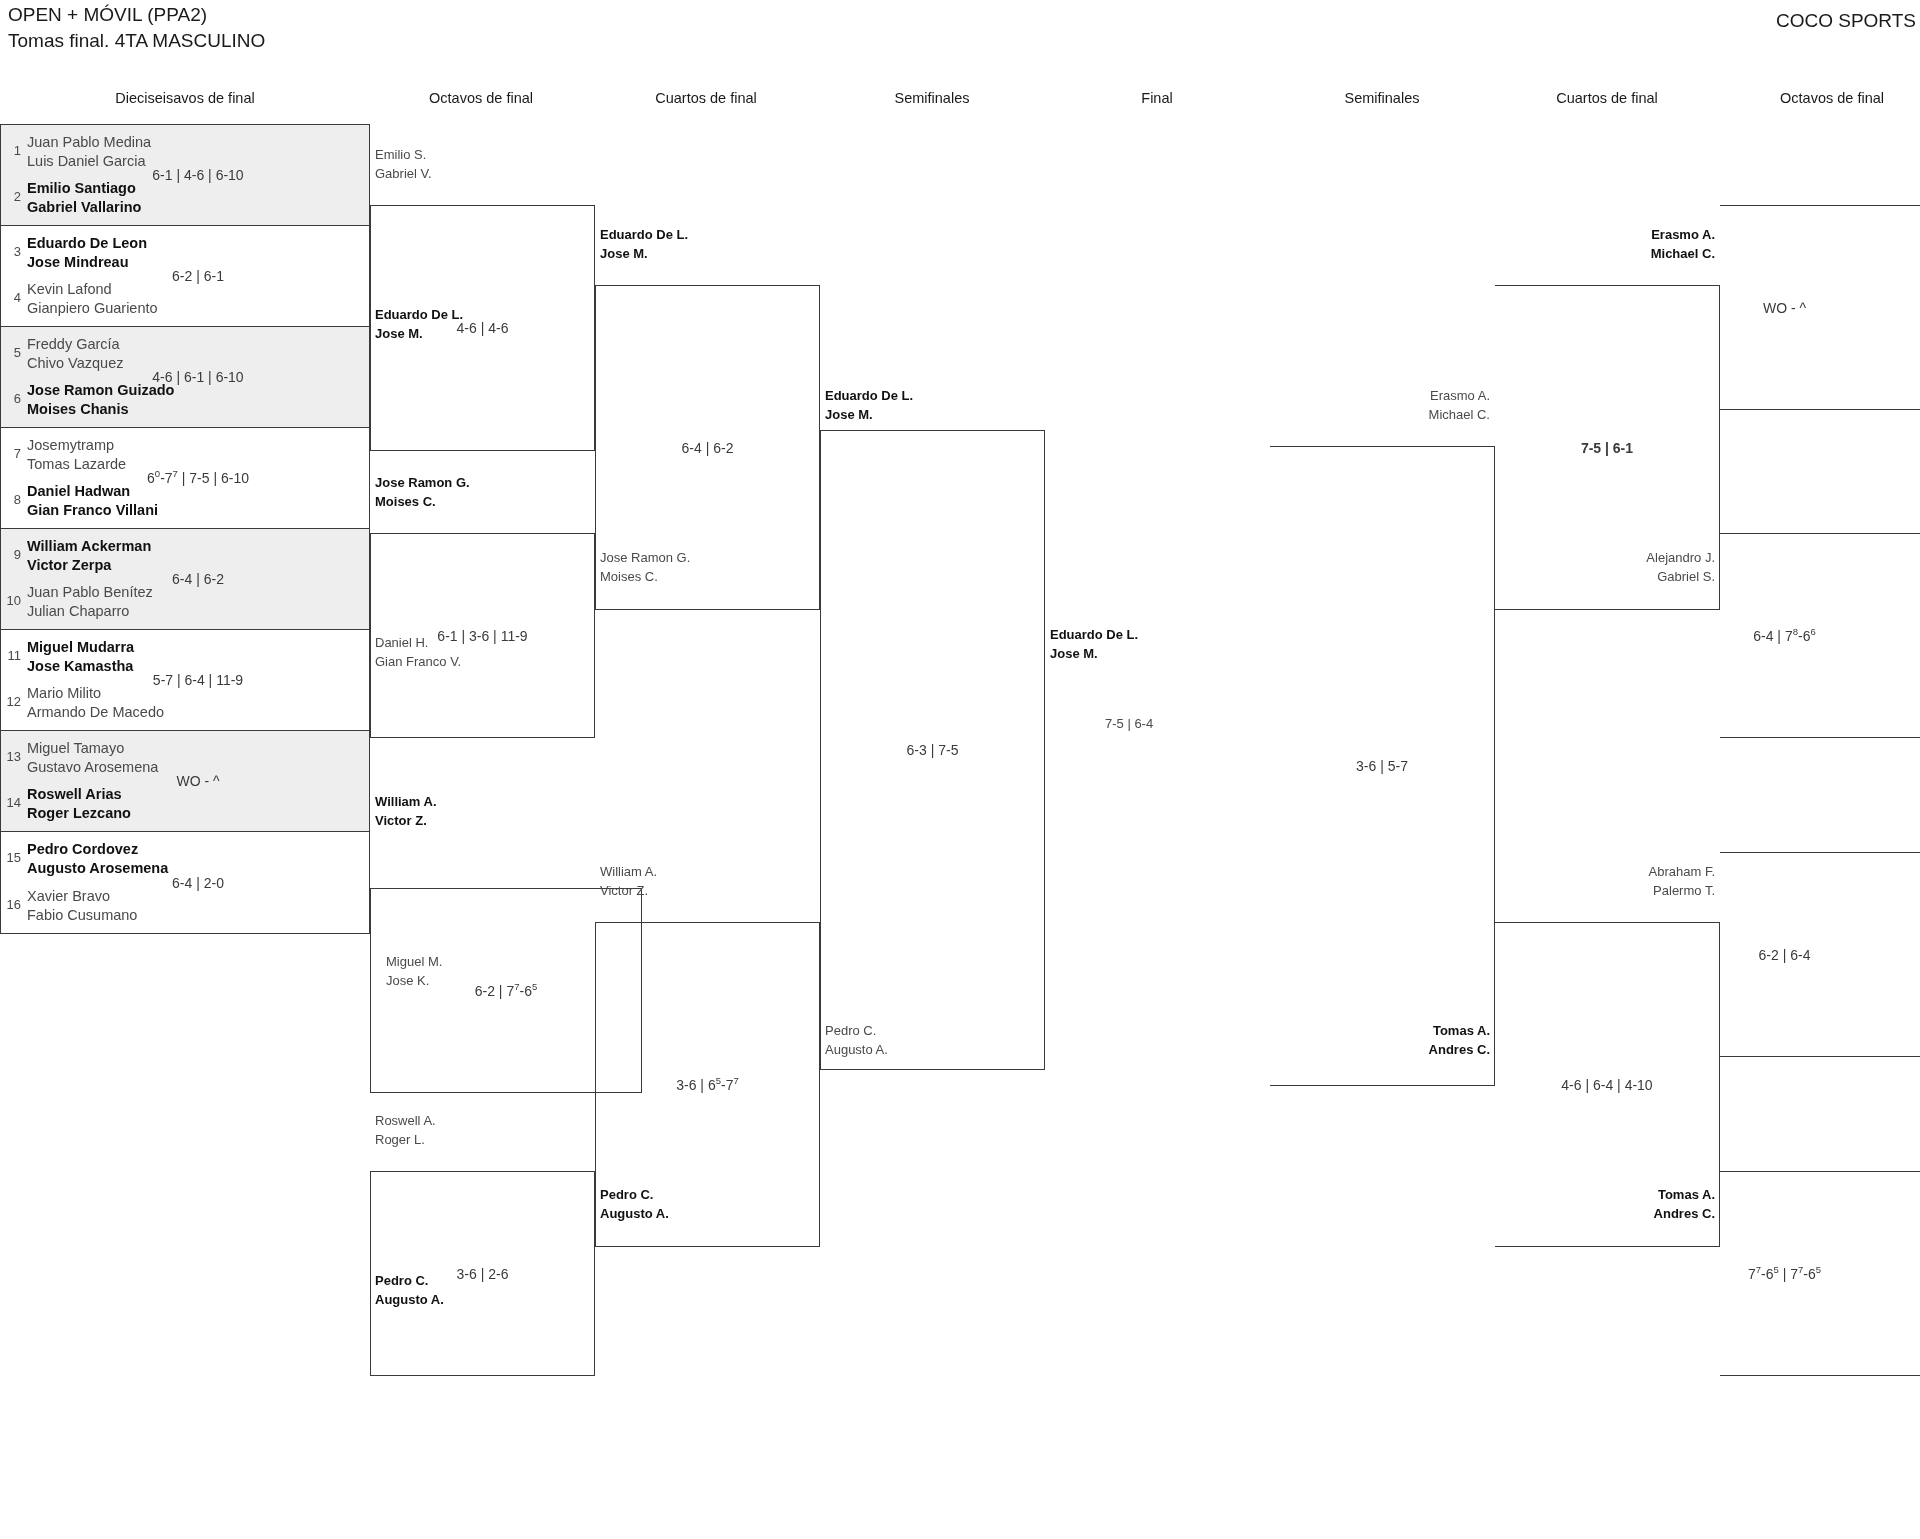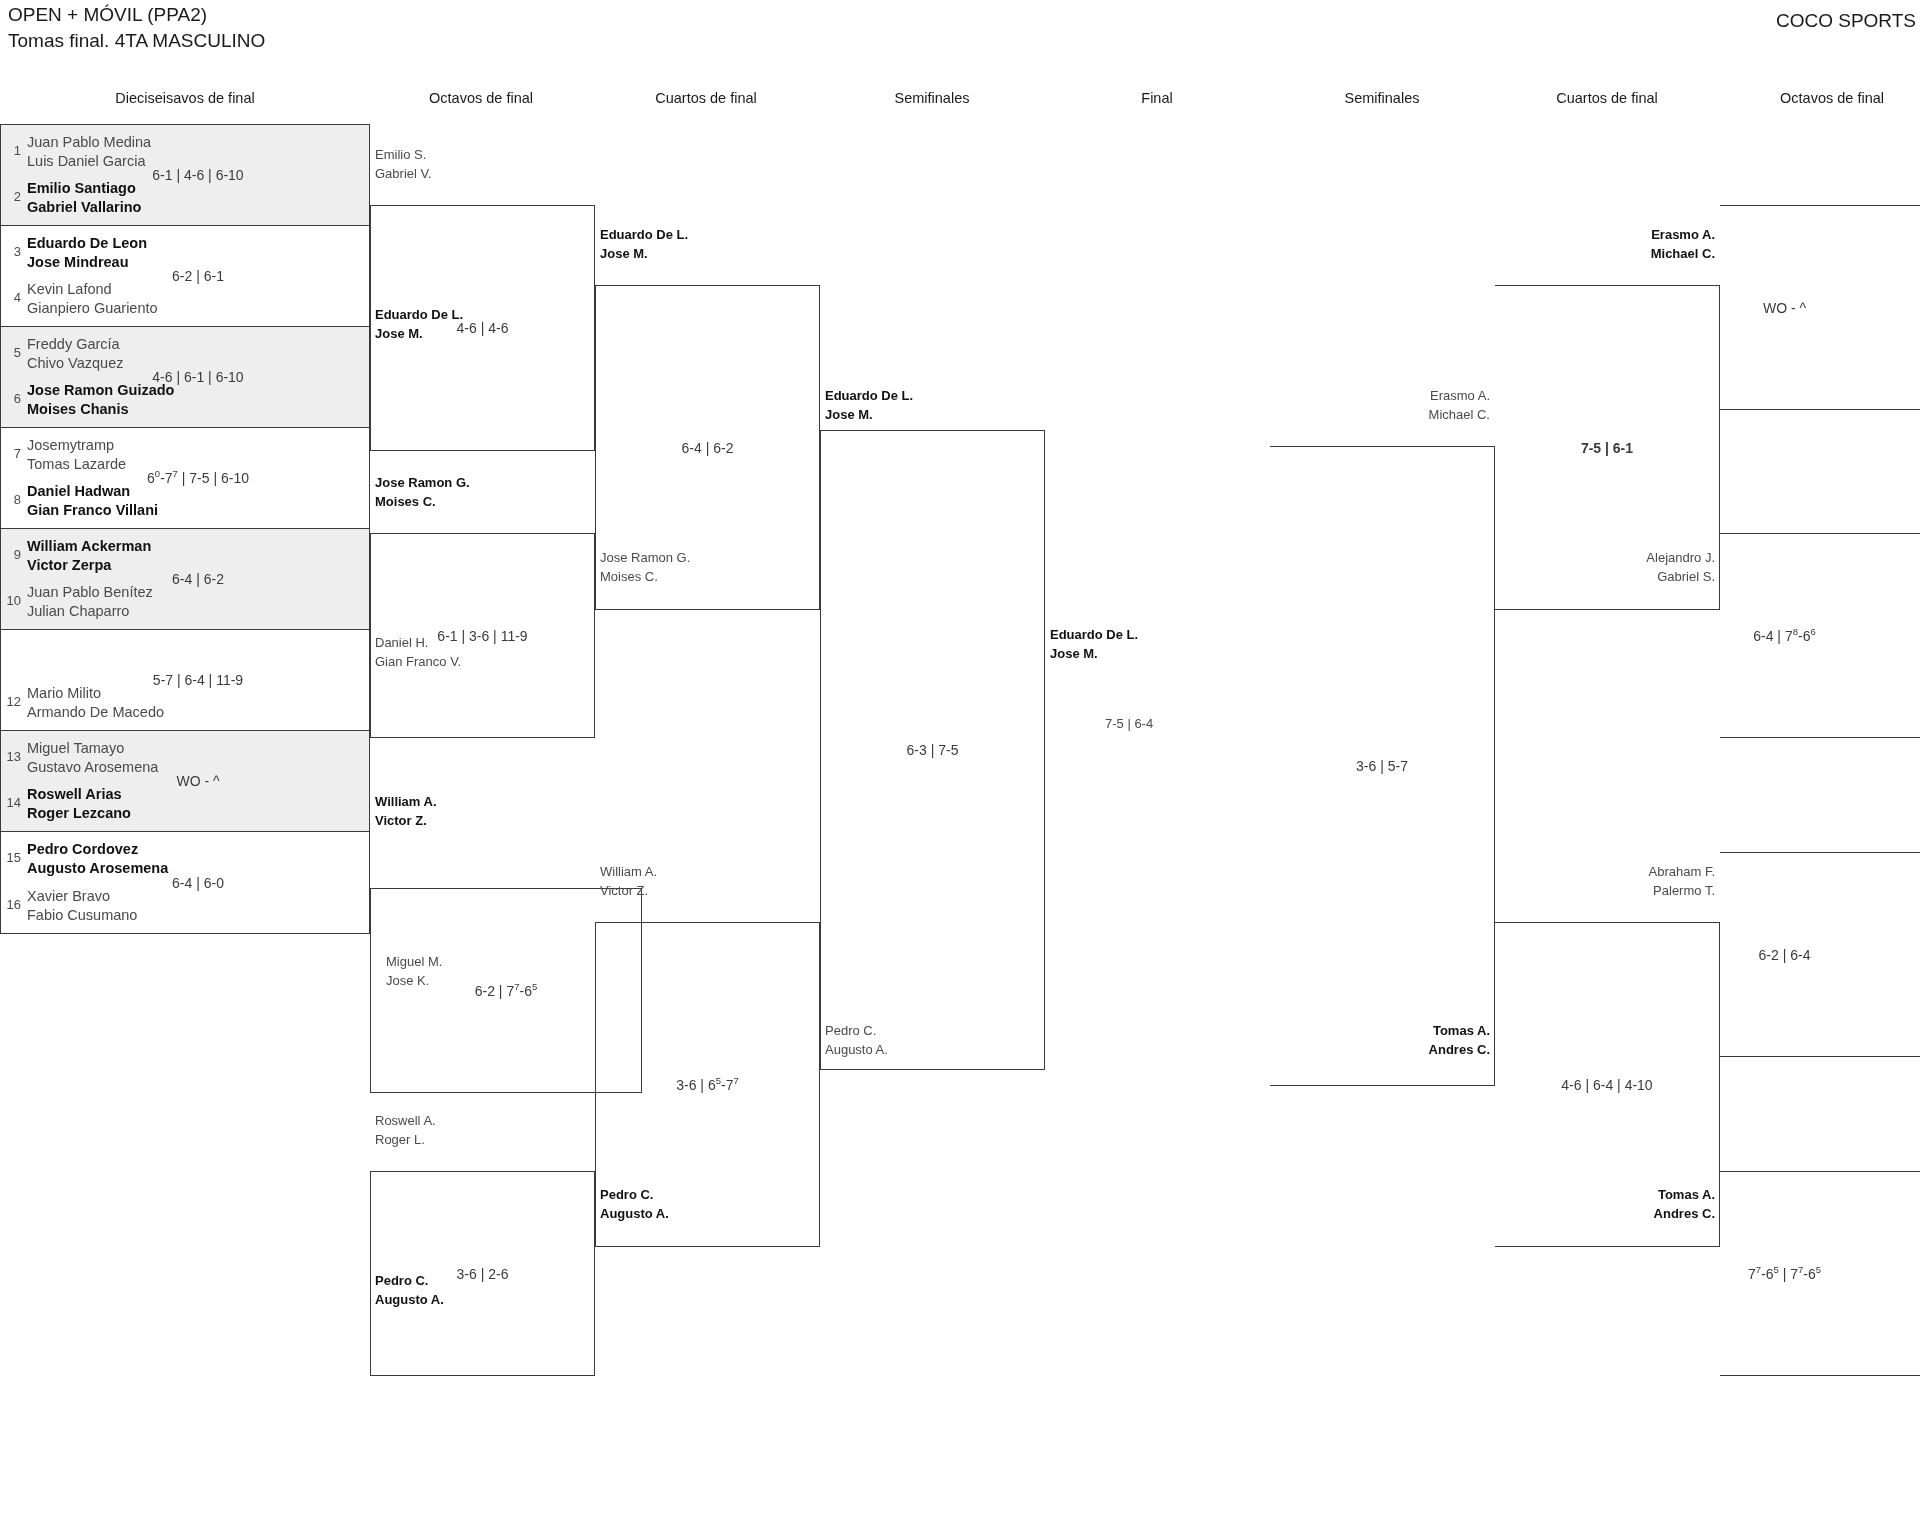--- a/index.html
+++ b/index.html
@@ -114,20 +114,24 @@
           <div class="seednum">9</div>
           <div class="pnames win">William Ackerman<br>Victor Zerpa</div>
         </div>
         <div class="scoreline">6-4 | 6-2</div>
         <div class="pbox bot">
           <div class="seednum">10</div>
           <div class="pnames ">Juan Pablo Benítez<br>Julian Chaparro</div>
         </div>
       </div>
       <div class="seedblock plain">
+        <div class="pbox top">
+          <div class="seednum">11</div>
+          <div class="pnames win">Miguel Mudarra<br>Jose Kamastha</div>
+        </div>
         <div class="scoreline">5-7 | 6-4 | 11-9</div>
         <div class="pbox bot">
           <div class="seednum">12</div>
           <div class="pnames ">Mario Milito<br>Armando De Macedo</div>
         </div>
       </div>
       <div class="seedblock shade">
         <div class="pbox top">
           <div class="seednum">13</div>
           <div class="pnames ">Miguel Tamayo<br>Gustavo Arosemena</div>
@@ -136,21 +140,21 @@
         <div class="pbox bot">
           <div class="seednum">14</div>
           <div class="pnames win">Roswell Arias<br>Roger Lezcano</div>
         </div>
       </div>
       <div class="seedblock plain">
         <div class="pbox top">
           <div class="seednum">15</div>
           <div class="pnames win">Pedro Cordovez<br>Augusto Arosemena</div>
         </div>
-        <div class="scoreline">6-4 | 6-0</div>
+        <div class="scoreline">6-4 | 2-0</div>
         <div class="pbox bot">
           <div class="seednum">16</div>
           <div class="pnames ">Xavier Bravo<br>Fabio Cusumano</div>
         </div>
       </div>
     </div>
 
   <div id="brackets">
       <div class="nlab" style="left: 375px; top: 145px;">Emilio S.<br>Gabriel V.</div>
       <div class="cbox " style="left: 370px; top: 205px; width: 225px; height: 246px;">

